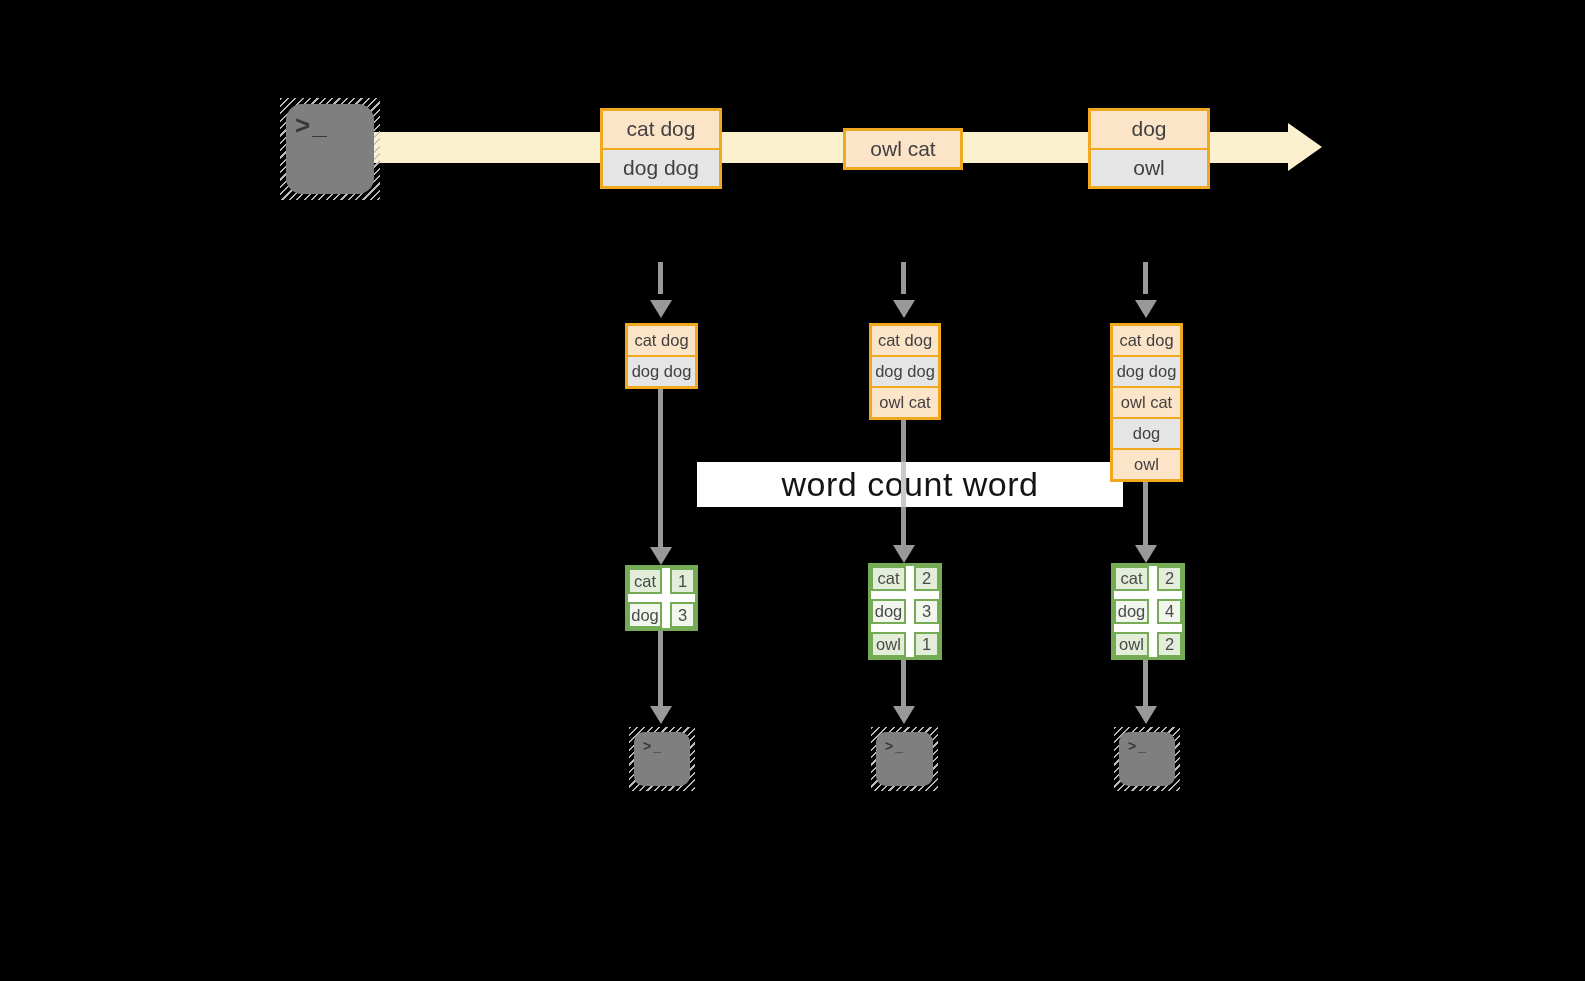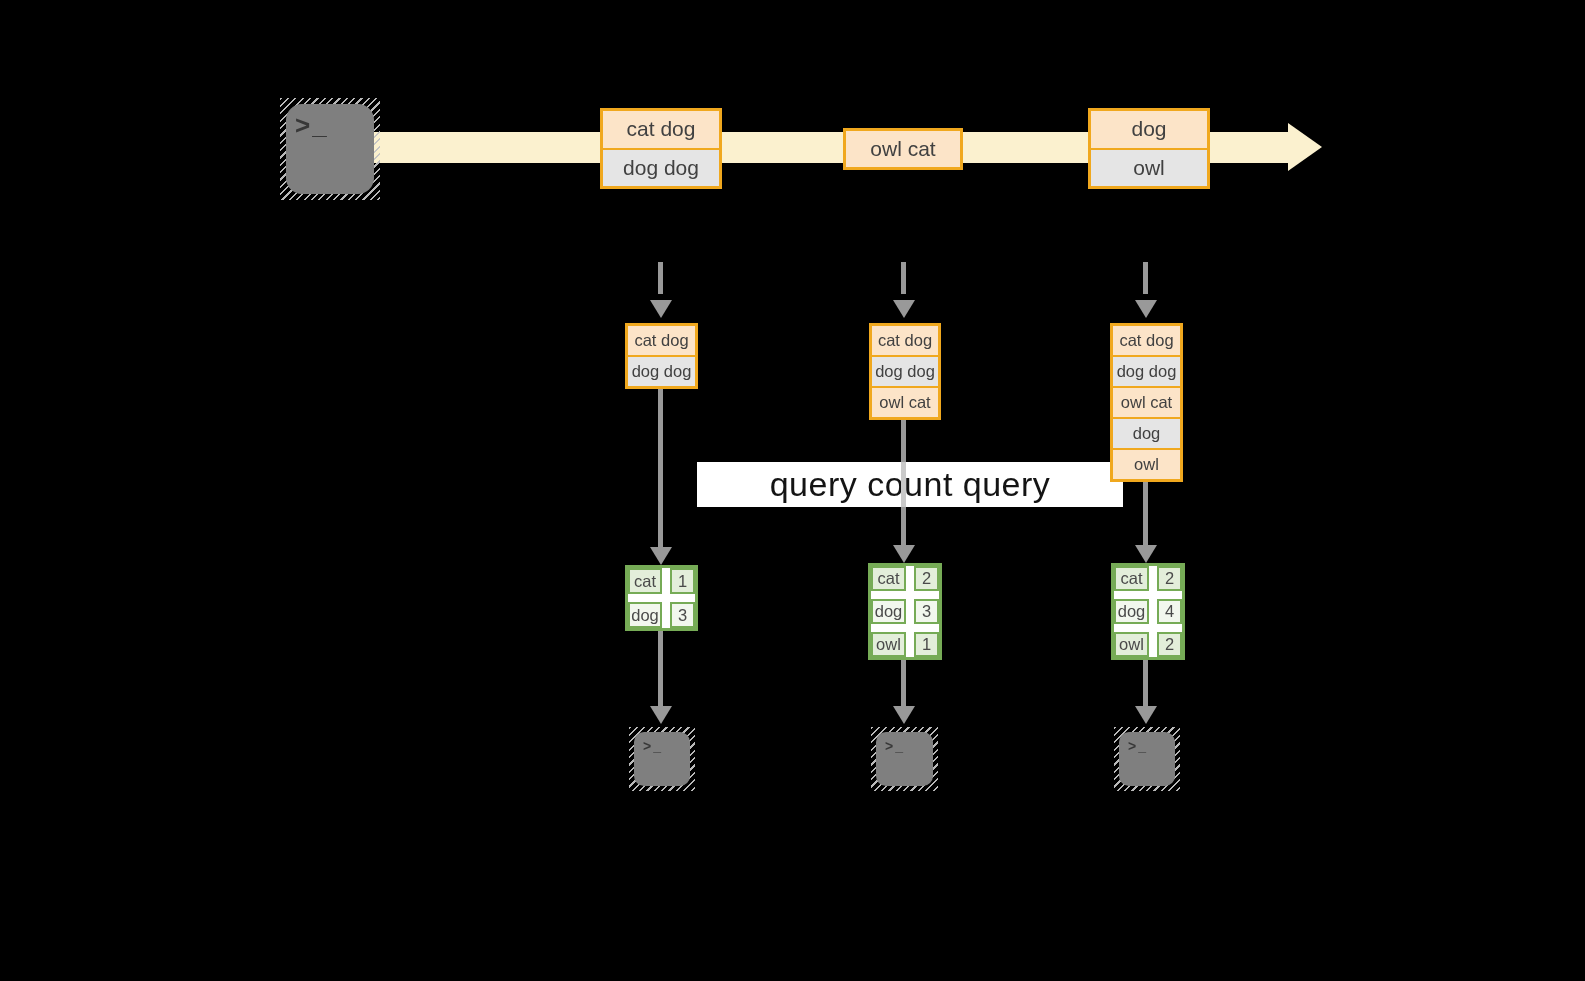--- a/index.html
+++ b/index.html
@@ -122,21 +122,21 @@
   </div>
 
   <div class="abs stem" style="left:658px;top:387px;height:160px"></div>
   <div class="abs head-down" style="left:650px;top:547px"></div>
   <div class="abs stem" style="left:901px;top:418px;height:127px"></div>
   <div class="abs head-down" style="left:893px;top:545px"></div>
   <div class="abs stem" style="left:1143px;top:482px;height:63px"></div>
   <div class="abs head-down" style="left:1135px;top:545px"></div>
 
   <div class="abs banner" style="left:697px;top:462px;width:426px;height:45px">
-    <span>query count query</span>
+    <span>word count word</span>
   </div>
   <div class="abs banner-arrow-overlay" style="left:901px;top:462px;width:5px;height:45px"></div>
 
   <div class="abs wctable" style="left:625px;top:565px;width:73px;height:66px">
     <div class="wcell rowA">cat</div>
     <div class="wcell rowA">1</div>
     <div class="wcell rowB">dog</div>
     <div class="wcell rowB">3</div>
   </div>
   <div class="abs wctable" style="left:868px;top:563px;width:74px;height:97px">

